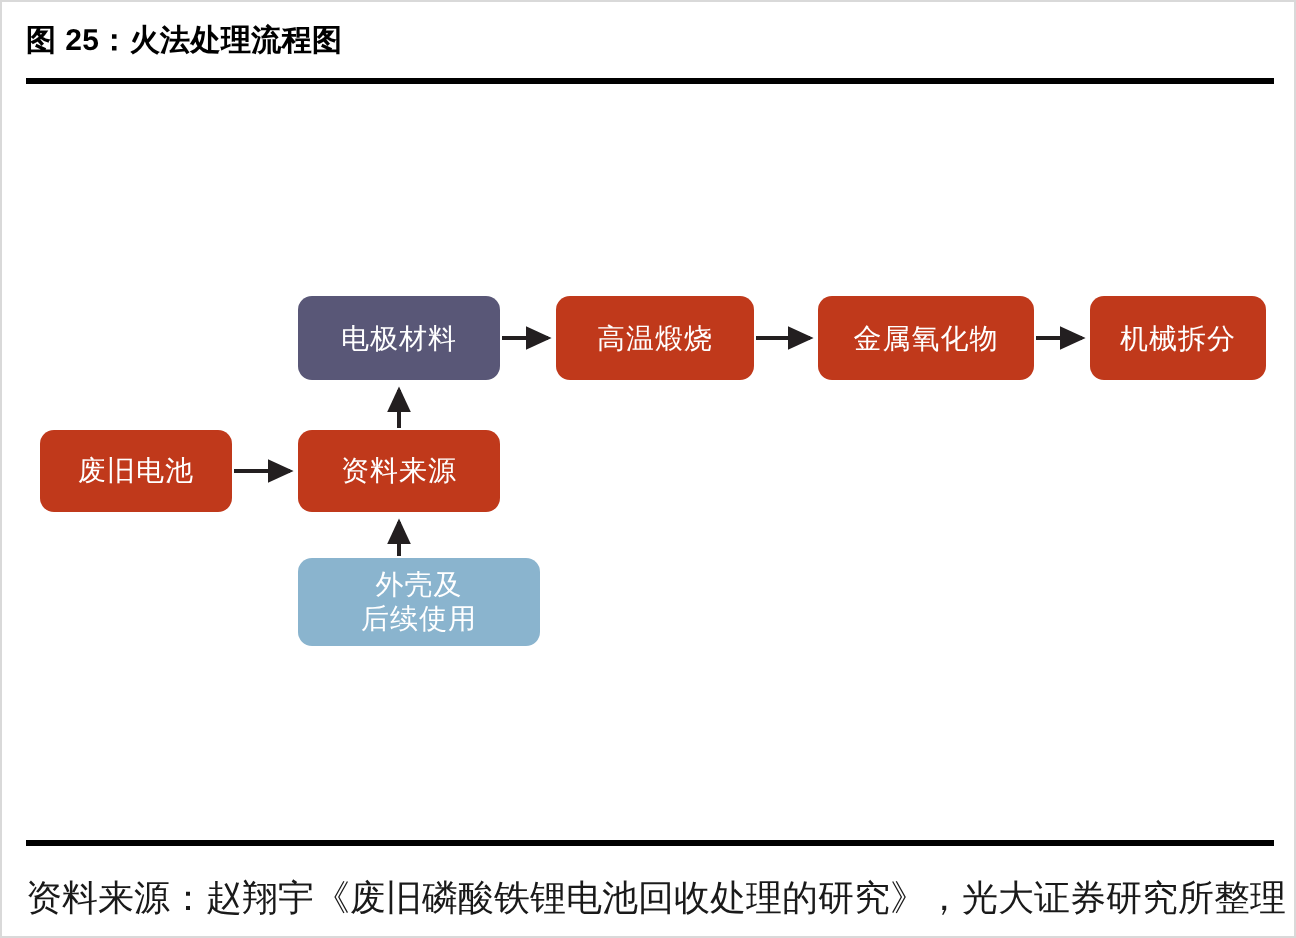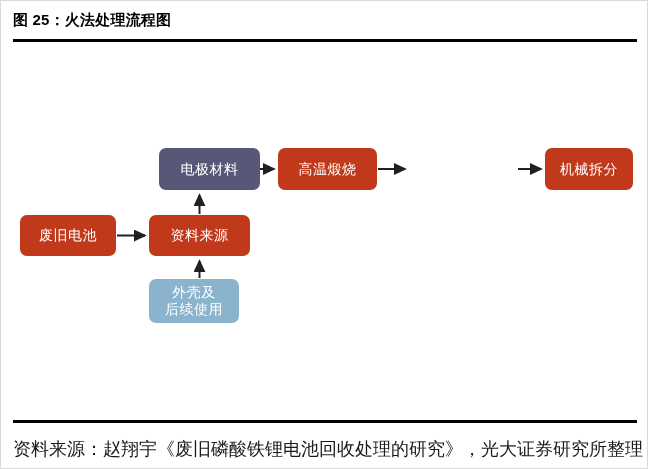--- a/index.html
+++ b/index.html
@@ -74,27 +74,27 @@
     color: #ffffff;
     font-size: 14px;
     line-height: 17px;
     letter-spacing: 0.5px;
     font-family: "Liberation Sans", "DejaVu Sans", sans-serif;
   }
   .node.red   { background: #c0391b; }
   .node.slate { background: #595777; }
   .node.blue  { background: #8ab4ce; }
 
-  .n-dianji   { left: 158px; top: 103px; width: 101px; height: 42px; }
+  .n-dianji   { left: 148px; top: 103px; width: 101px; height: 42px; }
   .n-gaowen   { left: 277px; top: 103px; width: 99px;  height: 42px; }
   .n-jinshu   { left: 408px; top: 103px; width: 108px; height: 42px; }
   .n-houxu    { left: 544px; top: 103px; width: 88px;  height: 42px; }
   .n-feijiu   { left: 19px;  top: 170px; width: 96px;  height: 41px; text-align: right; }
   .n-jixie    { left: 148px; top: 170px; width: 101px; height: 41px; }
-  .n-waike    { left: 148px; top: 234px; width: 90px; height: 44px; }
+  .n-waike    { left: 148px; top: 234px; width: 121px; height: 44px; }
 
   .arrows {
     position: absolute;
     left: 0; top: 0;
     width: 646px; height: 372px;
     pointer-events: none;
   }
 </style>
 </head>
 <body>
@@ -127,20 +127,23 @@
     </svg>
 
     <div class="node slate n-dianji">
       <span>电极材料</span>
     </div>
 
     <div class="node red n-gaowen">
       <span>高温煅烧</span>
     </div>
 
+    <div class="node red n-jinshu">
+      <span>金属氧化物</span>
+    </div>
 
     <div class="node red n-houxu">
       <span>机械拆分</span>
     </div>
 
     <div class="node red n-feijiu">
       <span>废旧电池</span>
     </div>
 
     <div class="node red n-jixie">

